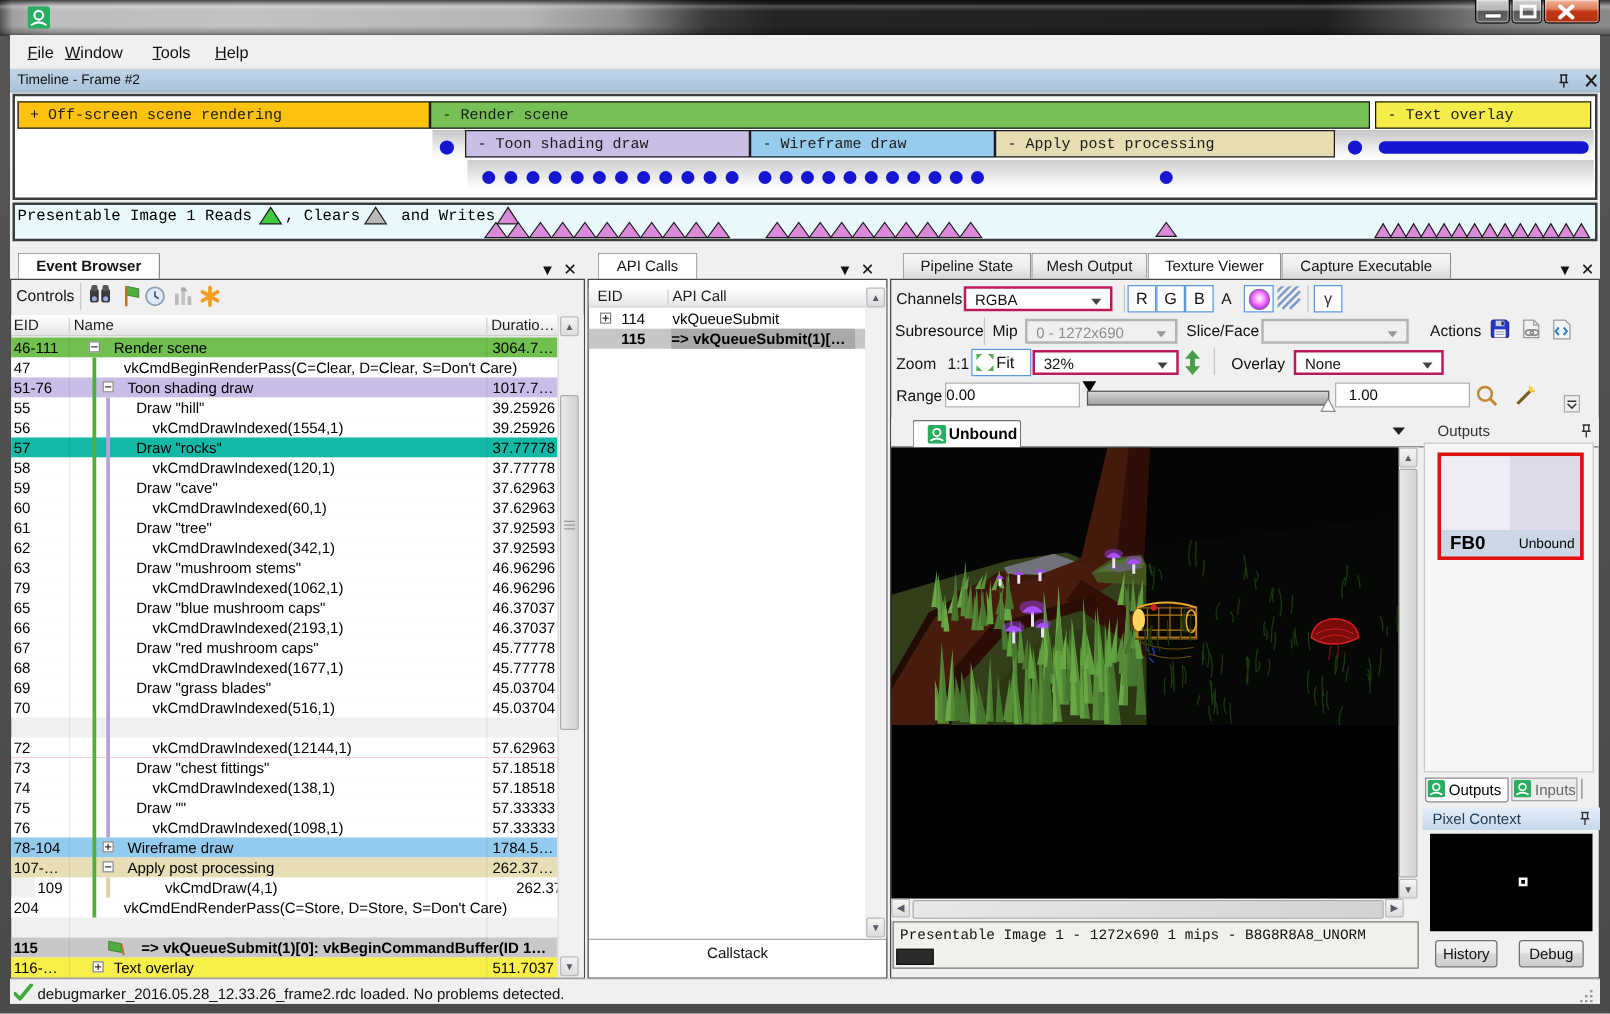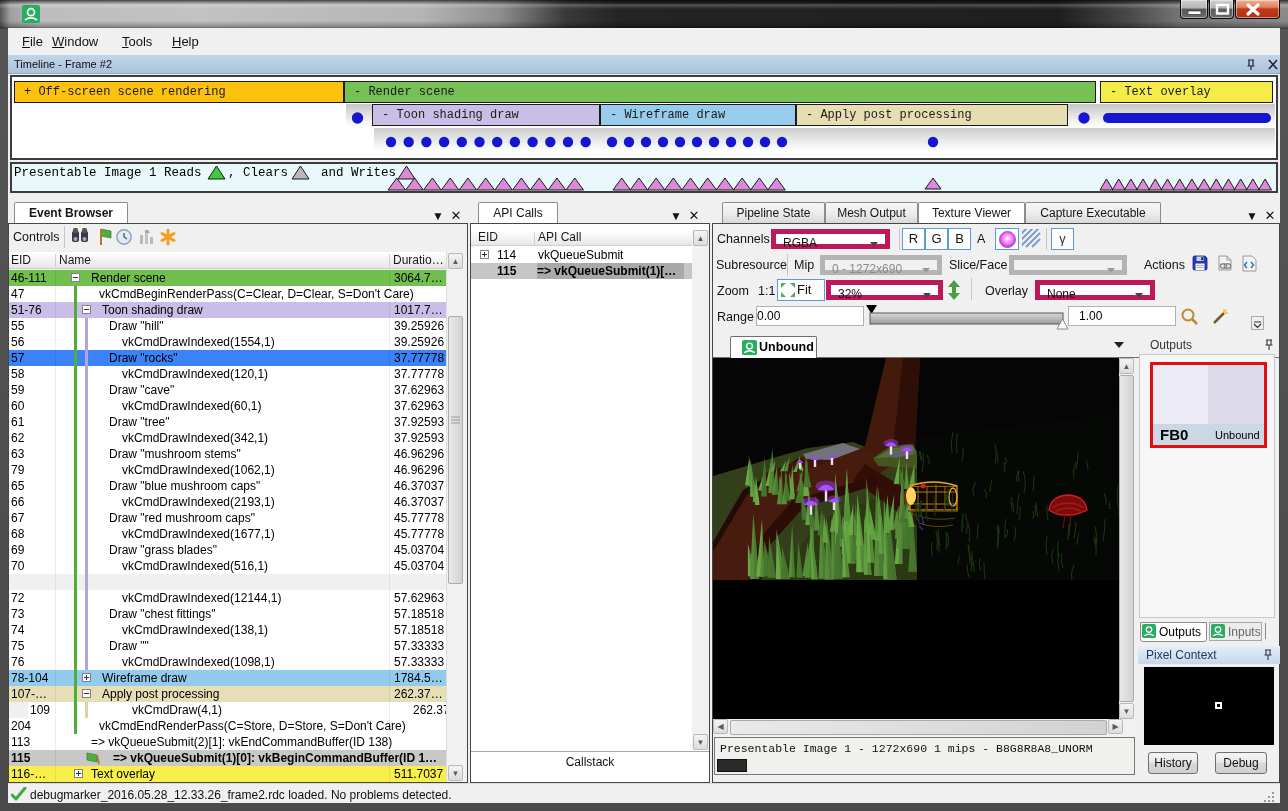--- a/index.html
+++ b/index.html
@@ -39,21 +39,21 @@
 
 .hdr{position:absolute;background:linear-gradient(180deg,#ffffff 0,#f5f5f5 45%,#e5e5e5 100%);
  border-bottom:1px solid #cfcfcf;font-size:12px;color:#1a1a1a}
 .row{position:absolute;left:1px;width:437px;height:16px;font-size:12px;line-height:16px;color:#000;white-space:nowrap;overflow:hidden}
 .row .eid{position:absolute;left:2px;top:0}
 .row .nm{position:absolute;top:0}
 .row .dur{position:absolute;left:385px;top:0}
 .ebox{position:absolute;width:9px;height:9px;top:3px;background:#fff;border:1px solid #848484;
  font-size:10px;line-height:6px;text-align:center;color:#222;font-family:"Liberation Mono",monospace}
 
-.combo{position:absolute;height:20px;background:#fff;border:5px solid #be185d;font-size:12px;
+.combo{position:absolute;height:20px;background:#fff;border:2px solid #be185d;font-size:12px;
  color:#111;line-height:18px;padding-left:7px}
 .combo:after{content:"";position:absolute;right:7px;top:8px;border:4px solid transparent;border-top:5px solid #444}
 .combo.dis{background:#f0f0f0;border-color:#b4b4b4;color:#8b8b8b}
 .combo.dis:after{border-top-color:#999}
 .lbl{position:absolute;font-size:12.5px;color:#111;white-space:nowrap}
 .tbtn{position:absolute;height:22px;background:#fdfdfd;border:1px solid #5a9adc;font-size:13px;
  color:#111;text-align:center;line-height:20px}
 .sep{position:absolute;width:1px;background:#c6c6c6}
 
 .sb{position:absolute;background:#f1f1f1}
@@ -238,21 +238,21 @@
       <div class="row" style="top:290px;background:#fff;">
         <span class="eid">55</span>
         <span class="nm" style="left:100px">Draw "hill"</span>
         <span class="dur">39.25926</span>
       </div>
       <div class="row" style="top:306px;background:#fff;">
         <span class="eid">56</span>
         <span class="nm" style="left:113px">vkCmdDrawIndexed(1554,1)</span>
         <span class="dur">39.25926</span>
       </div>
-      <div class="row" style="top:322px;background:#3b82f6;">
+      <div class="row" style="top:322px;background:#14b8a6;">
         <span class="eid">57</span>
         <span class="nm" style="left:100px">Draw "rocks"</span>
         <span class="dur">37.77778</span>
       </div>
       <div class="row" style="top:338px;background:#fff;">
         <span class="eid">58</span>
         <span class="nm" style="left:113px">vkCmdDrawIndexed(120,1)</span>
         <span class="dur">37.77778</span>
       </div>
       <div class="row" style="top:354px;background:#fff;">
@@ -363,24 +363,20 @@
         <span class="dur">262.37…</span>
       </div>
       <div class="row" style="top:674px;background:#fff;margin-left:19px;">
         <span class="eid">109</span>
         <span class="nm" style="left:104px">vkCmdDraw(4,1)</span>
         <span class="dur">262.37…</span>
       </div>
       <div class="row" style="top:690px;background:#fff;">
         <span class="eid">204</span>
         <span class="nm" style="left:90px">vkCmdEndRenderPass(C=Store, D=Store, S=Don't Care)</span>
-      </div>
-      <div class="row" style="top:706px;background:#fff;">
-        <span class="eid">113</span>
-        <span class="nm" style="left:82px">=&gt; vkQueueSubmit(2)[1]: vkEndCommandBuffer(ID 138)</span>
       </div>
       <div class="row" style="top:722px;background:#c8c8c8;font-weight:bold;">
         <span class="eid">115</span>
         <svg class="abs" style="left:77px;top:1px" width="15" height="14">
           <path d="M1 2 L11 4 L11 11 L1 9 Z" fill="#4fae3f" stroke="#2c7020" stroke-width=".6"></path>
           <path d="M11 4 L13 13" stroke="#b8762a" stroke-width="1.8"></path>
         </svg>
         <span class="nm" style="left:104px">=&gt; vkQueueSubmit(1)[0]: vkBeginCommandBuffer(ID 1…</span>
       </div>
       <div class="row" style="top:738px;background:#f9ef4b;">

